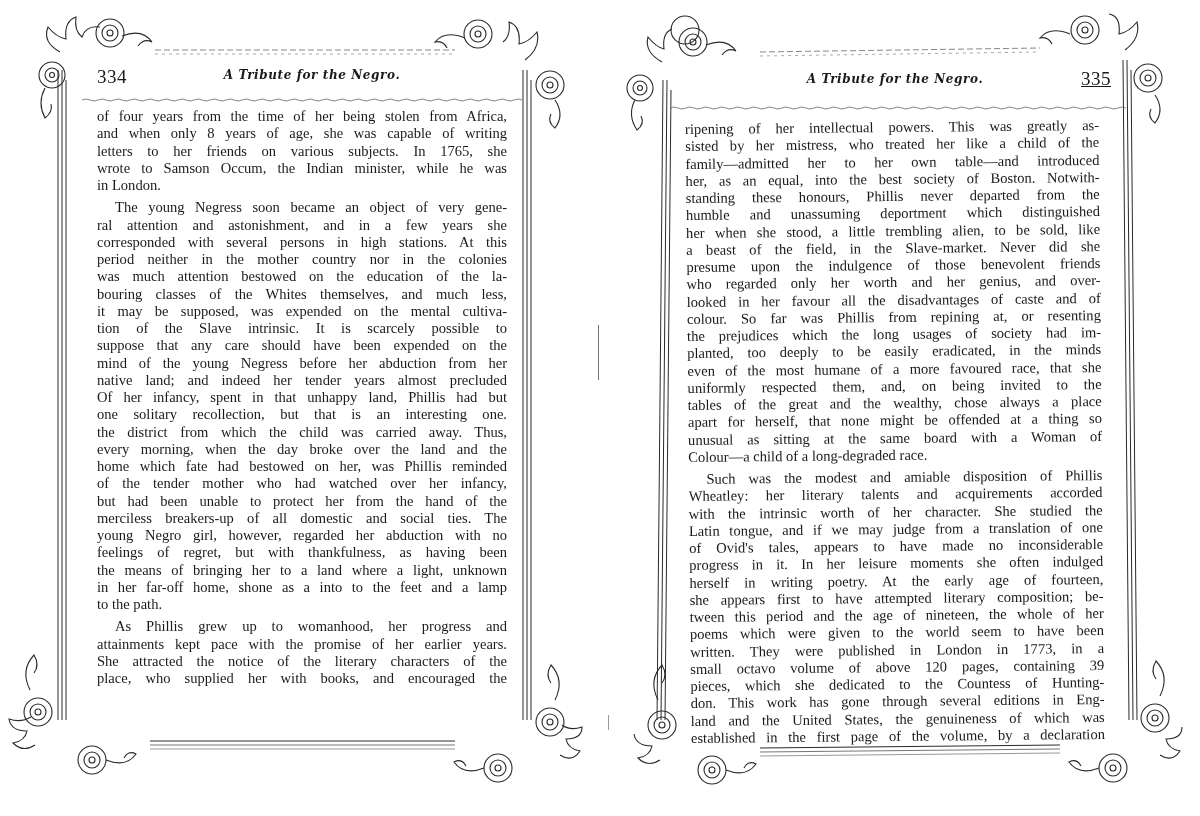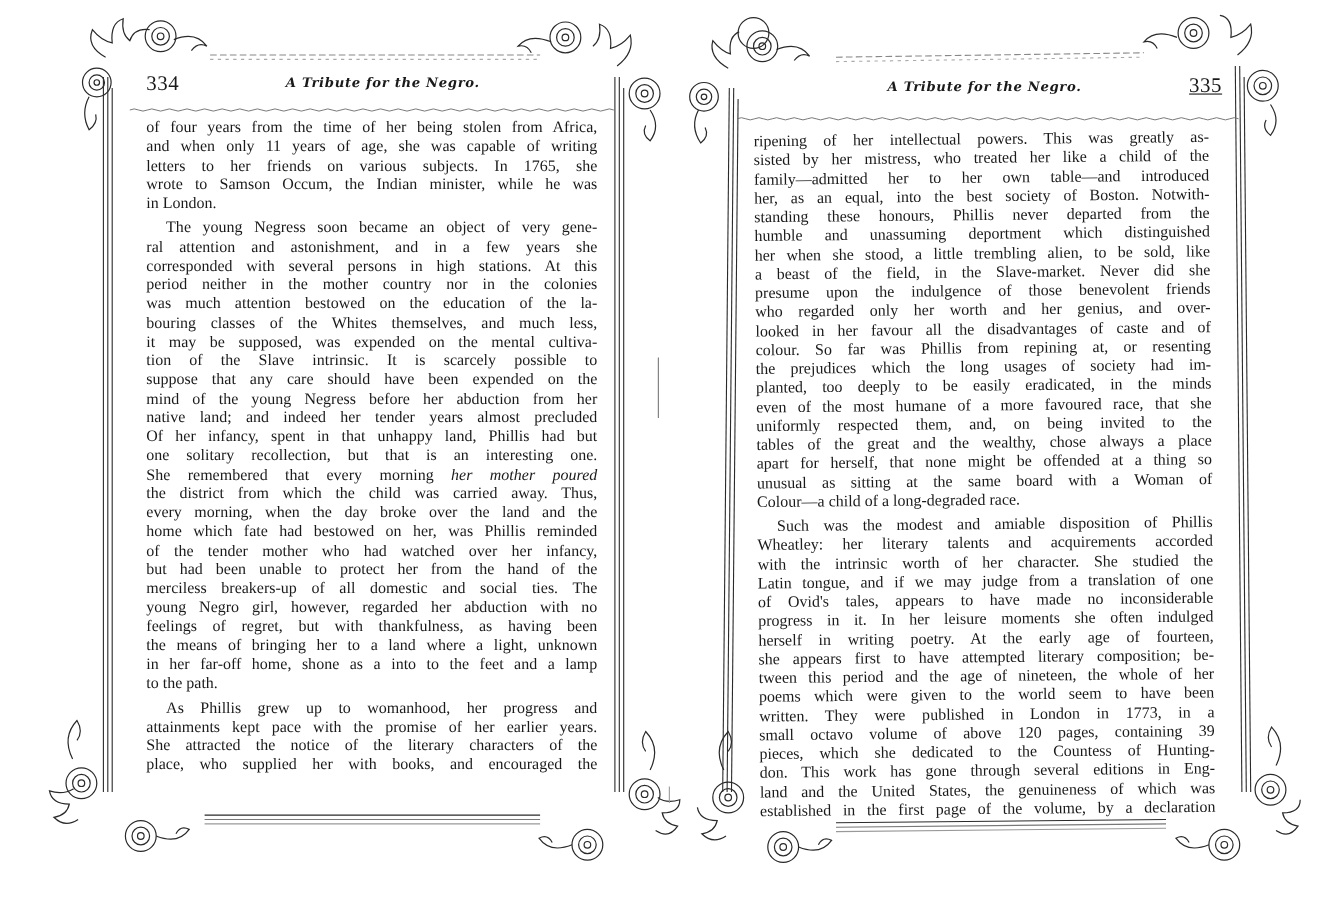--- a/index.html
+++ b/index.html
@@ -1,18 +1,18 @@
 <!DOCTYPE html>
 <html><head>
 <meta charset="utf-8">
 <style>
   html, body { margin:0; padding:0; background:#ffffff; }
   body { width:1200px; height:816px; position:relative; overflow:hidden; font-family:"Liberation Serif","DejaVu Serif",serif; color:#1a1a1a; }
   .page { position:absolute; top:0; height:816px; }
-  .page-left { left:0; width:600px;margin-left:36px; }
+  .page-left { left:0; width:600px; }
   .page-right { left:600px; width:600px; }
   .frame-svg { position:absolute; left:0; top:0; width:600px; height:816px; pointer-events:none; }
   .header { position:absolute; height:30px; }
   .page-num { position:absolute; font-size:19px; top:0; letter-spacing:0.5px; }
   .running-title { position:absolute; top:2px; font-family:"DejaVu Serif","Liberation Serif",serif; font-size:12px; font-weight:bold; font-style:italic; letter-spacing:0.6px; text-align:center; }
   .body-text { position:absolute; font-size:14.55px; line-height:17.25px; text-align:justify; hyphens:none; }
   .body-text .line { display:block; text-align:justify; text-align-last:justify; white-space:nowrap; height:17.25px; overflow:visible; }
   .body-text .line.last { text-align-last:left; }
   .body-text .line.indent { padding-left:18px; }
   .body-text .line.gap { margin-top:5px; }
@@ -87,38 +87,37 @@
     </g>
   </svg>
 
   <div class="header" style="left:82px; top:66px; width:440px;">
     <span class="page-num" style="left:15px;">334</span>
     <span class="running-title" style="left:80px; width:300px;">A Tribute for the Negro.</span>
   </div>
 
   <div class="body-text" id="left-body" style="left:97px; top:108px; width:410px;">
     <span class="line">of four years from the time of her being stolen from Africa,</span>
-    <span class="line">and when only 11 years of age, she was capable of writing</span>
+    <span class="line">and when only 8 years of age, she was capable of writing</span>
     <span class="line">letters to her friends on various subjects.  In 1765, she</span>
     <span class="line">wrote to Samson Occum, the Indian minister, while he was</span>
     <span class="line last">in London.</span>
     <span class="line indent gap">The young Negress soon became an object of very gene-</span>
     <span class="line">ral attention and astonishment, and in a few years she</span>
     <span class="line">corresponded with several persons in high stations.  At this</span>
     <span class="line">period neither in the mother country nor in the colonies</span>
     <span class="line">was much attention bestowed on the education of the la-</span>
     <span class="line">bouring classes of the Whites themselves, and much less,</span>
     <span class="line">it may be supposed, was expended on the mental cultiva-</span>
     <span class="line">tion of the Slave intrinsic.  It is scarcely possible to</span>
     <span class="line">suppose that any care should have been expended on the</span>
     <span class="line">mind of the young Negress before her abduction from her</span>
     <span class="line">native land; and indeed her tender years almost precluded</span>
     <span class="line">Of her infancy, spent in that unhappy land, Phillis had but</span>
     <span class="line">one solitary recollection, but that is an interesting one.</span>
-    <span class="line"><span>She remembered that every morning </span><span class="ital">her mother poured</span></span>
     <span class="line">the district from which the child was carried away.  Thus,</span>
     <span class="line">every morning, when the day broke over the land and the</span>
     <span class="line">home which fate had bestowed on her, was Phillis reminded</span>
     <span class="line">of the tender mother who had watched over her infancy,</span>
     <span class="line">but had been unable to protect her from the hand of the</span>
     <span class="line">merciless breakers-up of all domestic and social ties.  The</span>
     <span class="line">young Negro girl, however, regarded her abduction with no</span>
     <span class="line">feelings of regret, but with thankfulness, as having been</span>
     <span class="line">the means of bringing her to a land where a light, unknown</span>
     <span class="line">in her far-off home, shone as a into to the feet and a lamp</span>

